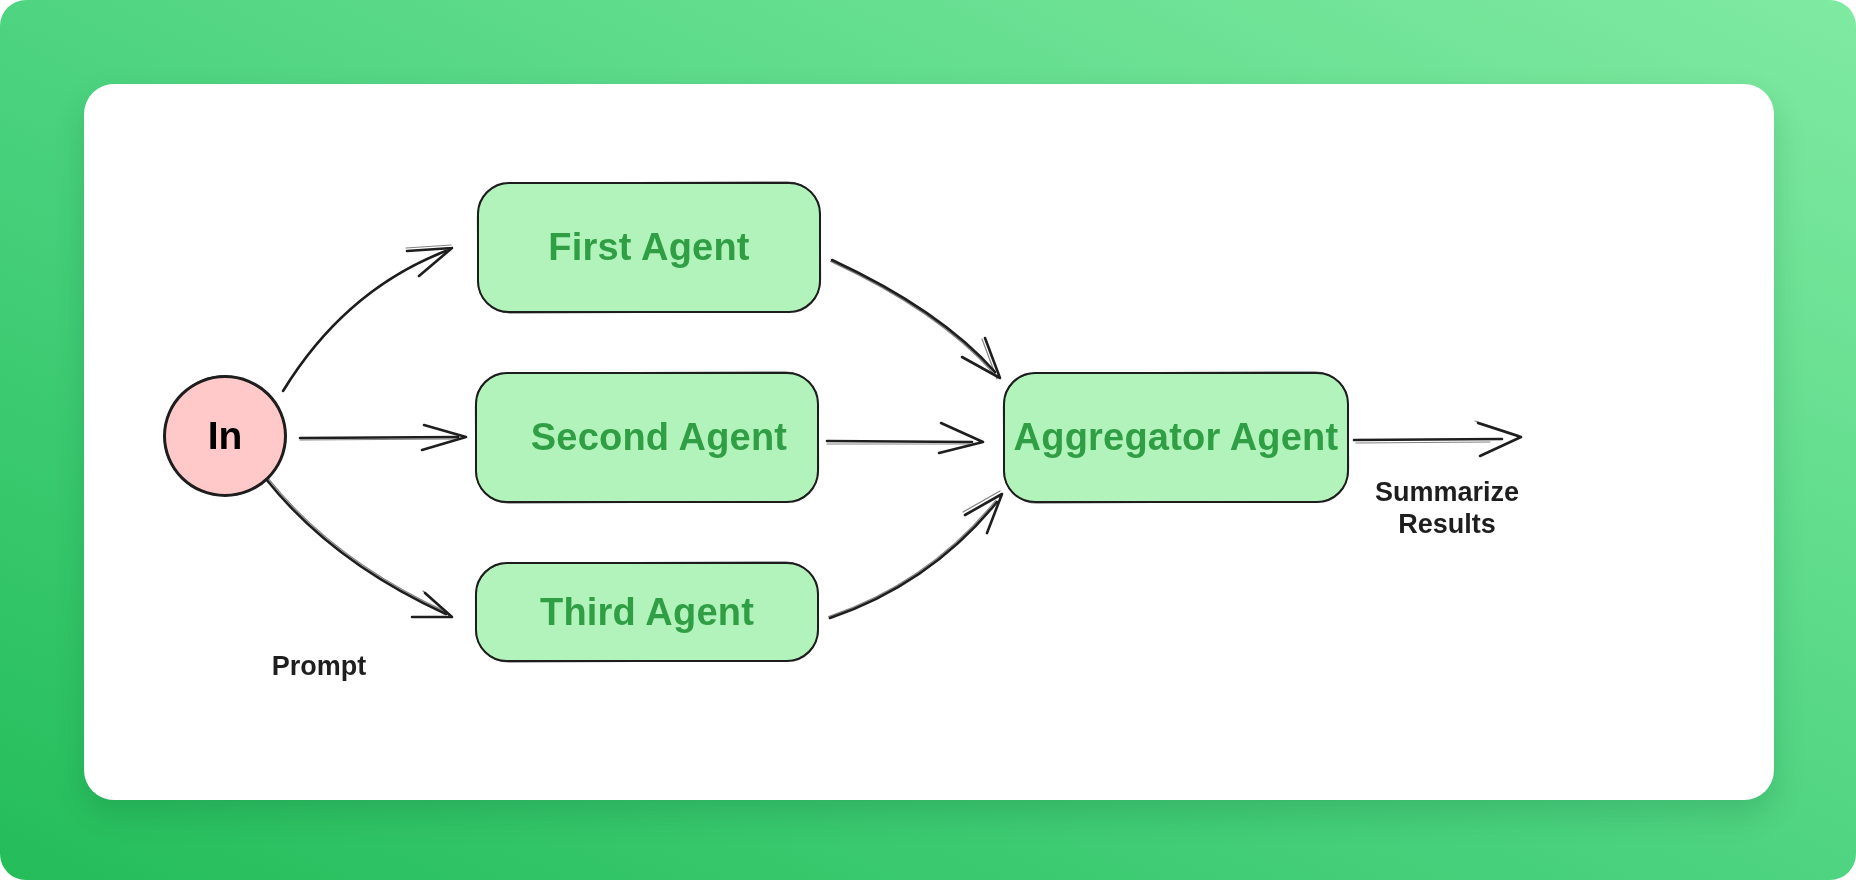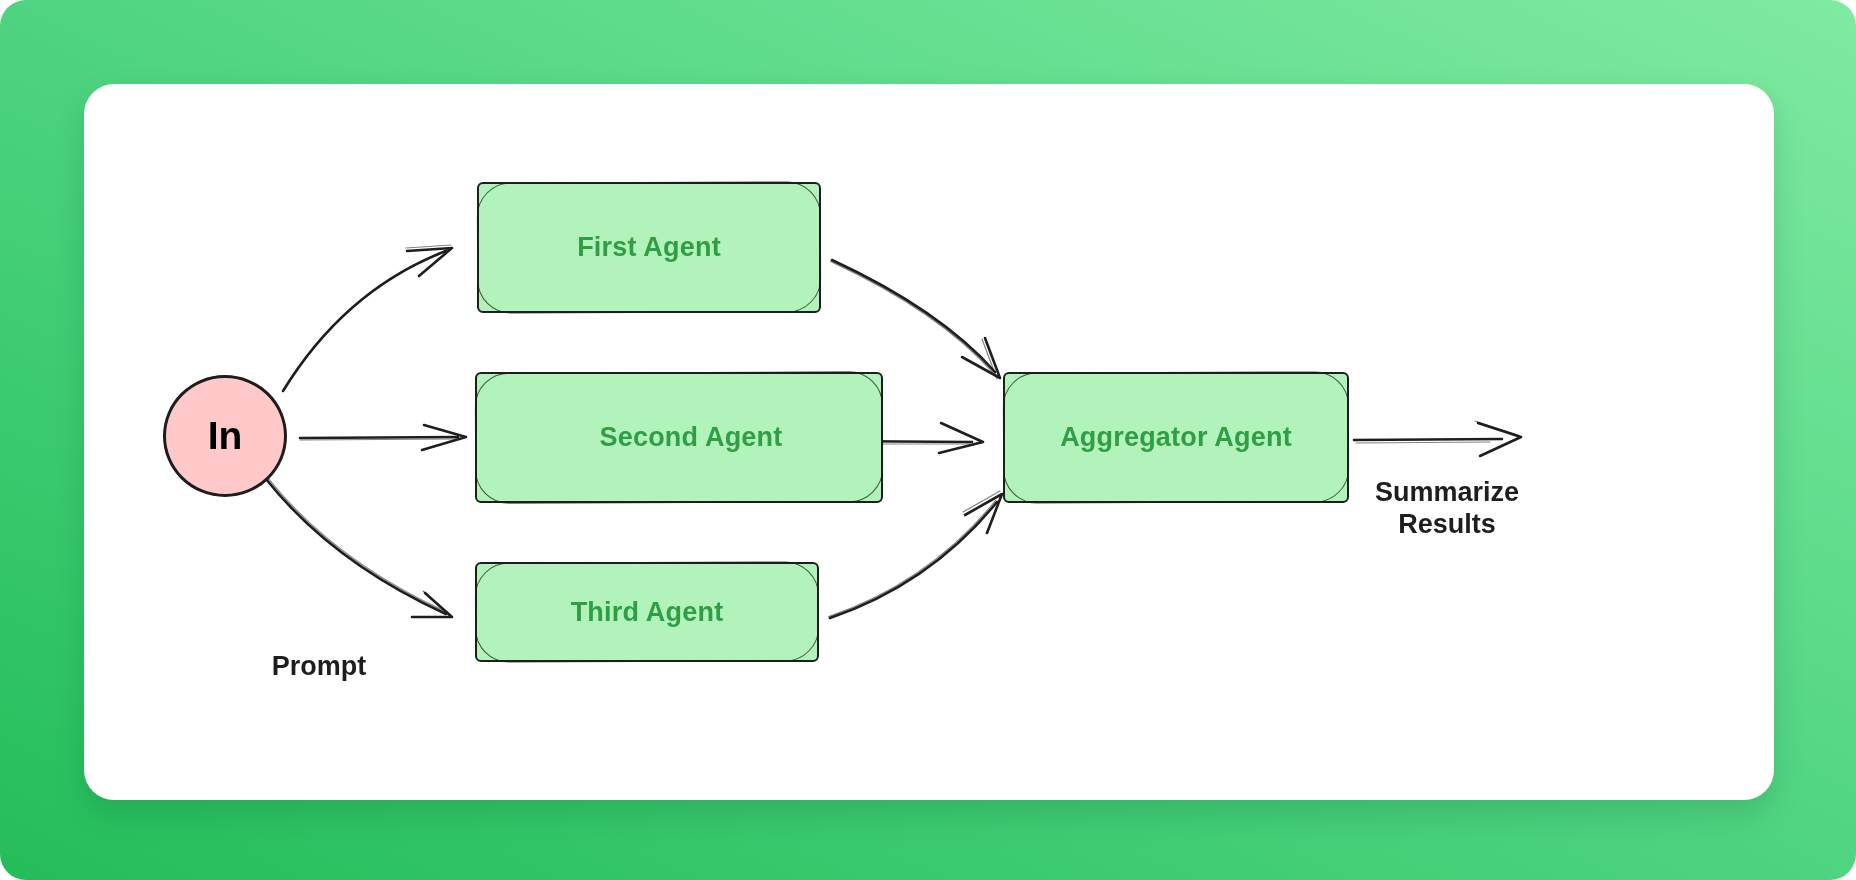--- a/index.html
+++ b/index.html
@@ -19,22 +19,22 @@
     z-index:1;
   }
   .edges{position:absolute;left:0;top:0;width:1856px;height:880px;z-index:2;}
   .shaft{fill:none;stroke:#1e1e1e;stroke-width:2.6;stroke-linecap:round;stroke-linejoin:round;}
   .ghost{fill:none;stroke:#1e1e1e;stroke-width:1.2;opacity:.55;stroke-linecap:round;}
   .node{
     position:absolute;z-index:3;display:flex;align-items:center;justify-content:center;
     box-sizing:border-box;text-align:center;
   }
   .node-box{
-    background:#B2F2BB;border:2.6px solid #1e1e1e;border-radius:6px;
-    color:#2F9E44;font-size:27px;font-weight:600;letter-spacing:.2px;
+    background:#B2F2BB;border:2.6px solid #1e1e1e;border-radius:32px;
+    color:#2F9E44;font-size:38px;font-weight:600;letter-spacing:.2px;
   }
   .node-box::after{
     content:"";position:absolute;inset:-2px;border:1.4px solid rgba(30,30,30,.75);
     border-radius:34px;transform:rotate(-.25deg);pointer-events:none;
   }
   .node-circle{
     background:#FFC9C9;border:3px solid #1e1e1e;border-radius:50%;
     color:#000000;font-size:39px;font-weight:600;
   }
   .node-circle::after{
@@ -105,21 +105,21 @@
   </svg>
 
   <div class="node node-circle" style="left:163px;top:375px;width:124px;height:122px;">
     <span>In</span>
   </div>
 
   <div class="node node-box" style="left:477px;top:182px;width:344px;height:131px;">
     <span>First Agent</span>
   </div>
 
-  <div class="node node-box" style="left:475px;top:372px;width:408px;height:131px;padding-left:24px;">
+  <div class="node node-box" style="left:475px;top:372px;width:344px;height:131px;padding-left:24px;">
     <span>Second Agent</span>
   </div>
 
   <div class="node node-box" style="left:475px;top:562px;width:344px;height:100px;">
     <span>Third Agent</span>
   </div>
 
   <div class="node node-box" style="left:1003px;top:372px;width:346px;height:131px;text-align:right;">
     <span>Aggregator Agent</span>
   </div>

